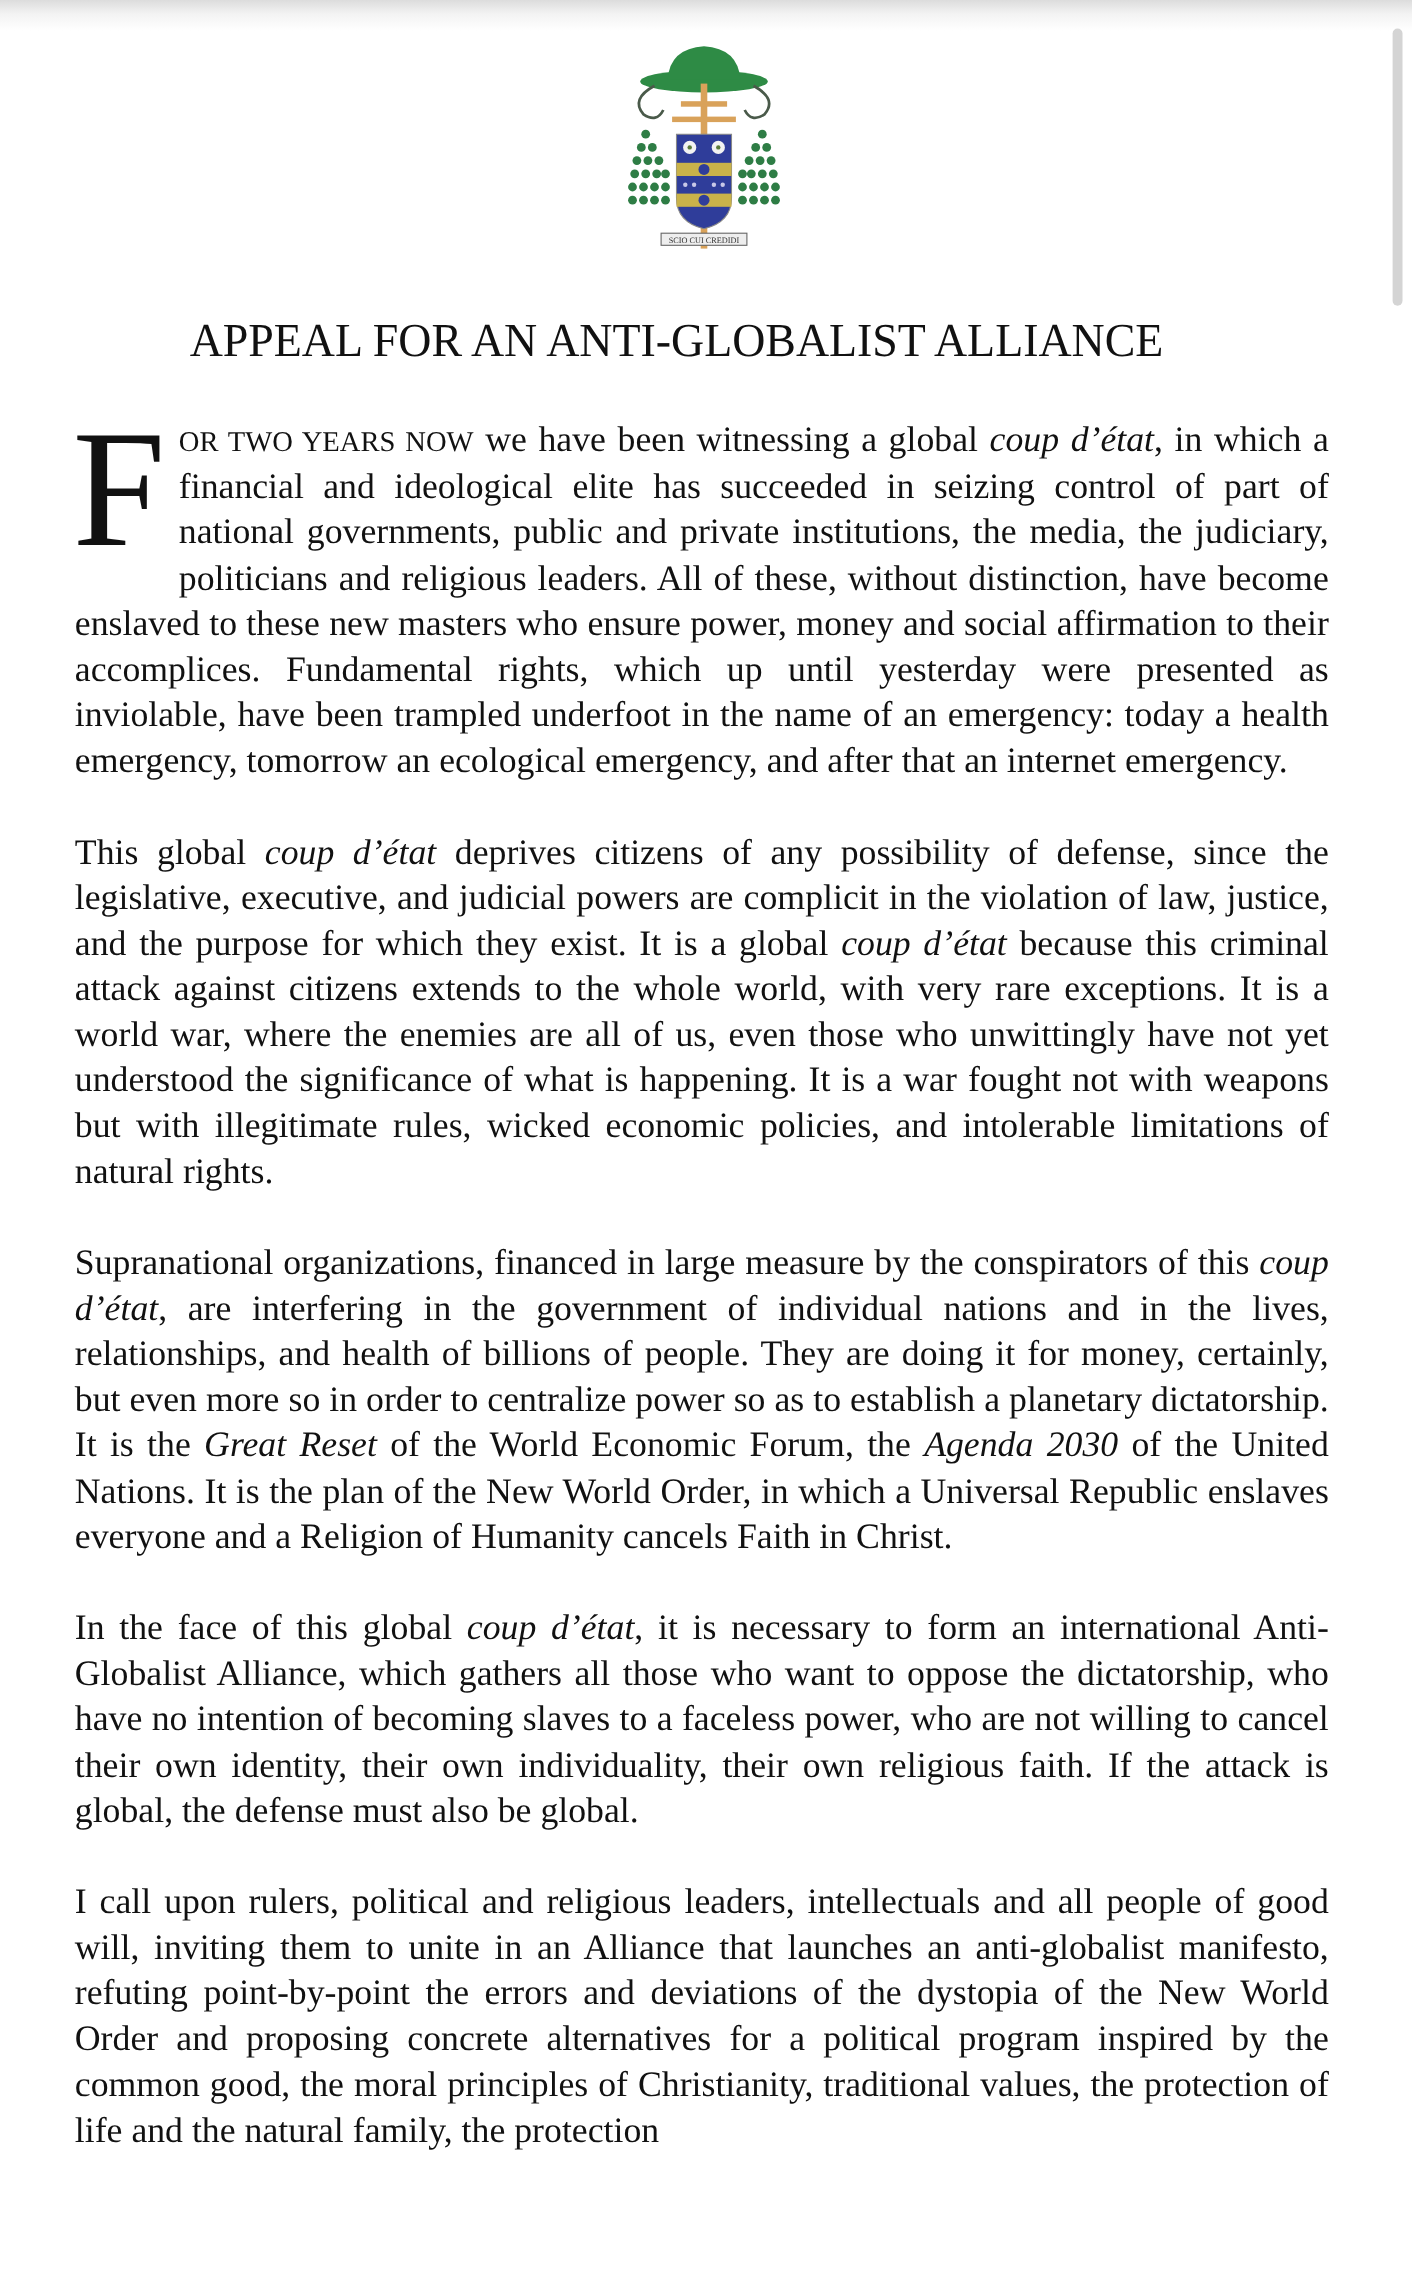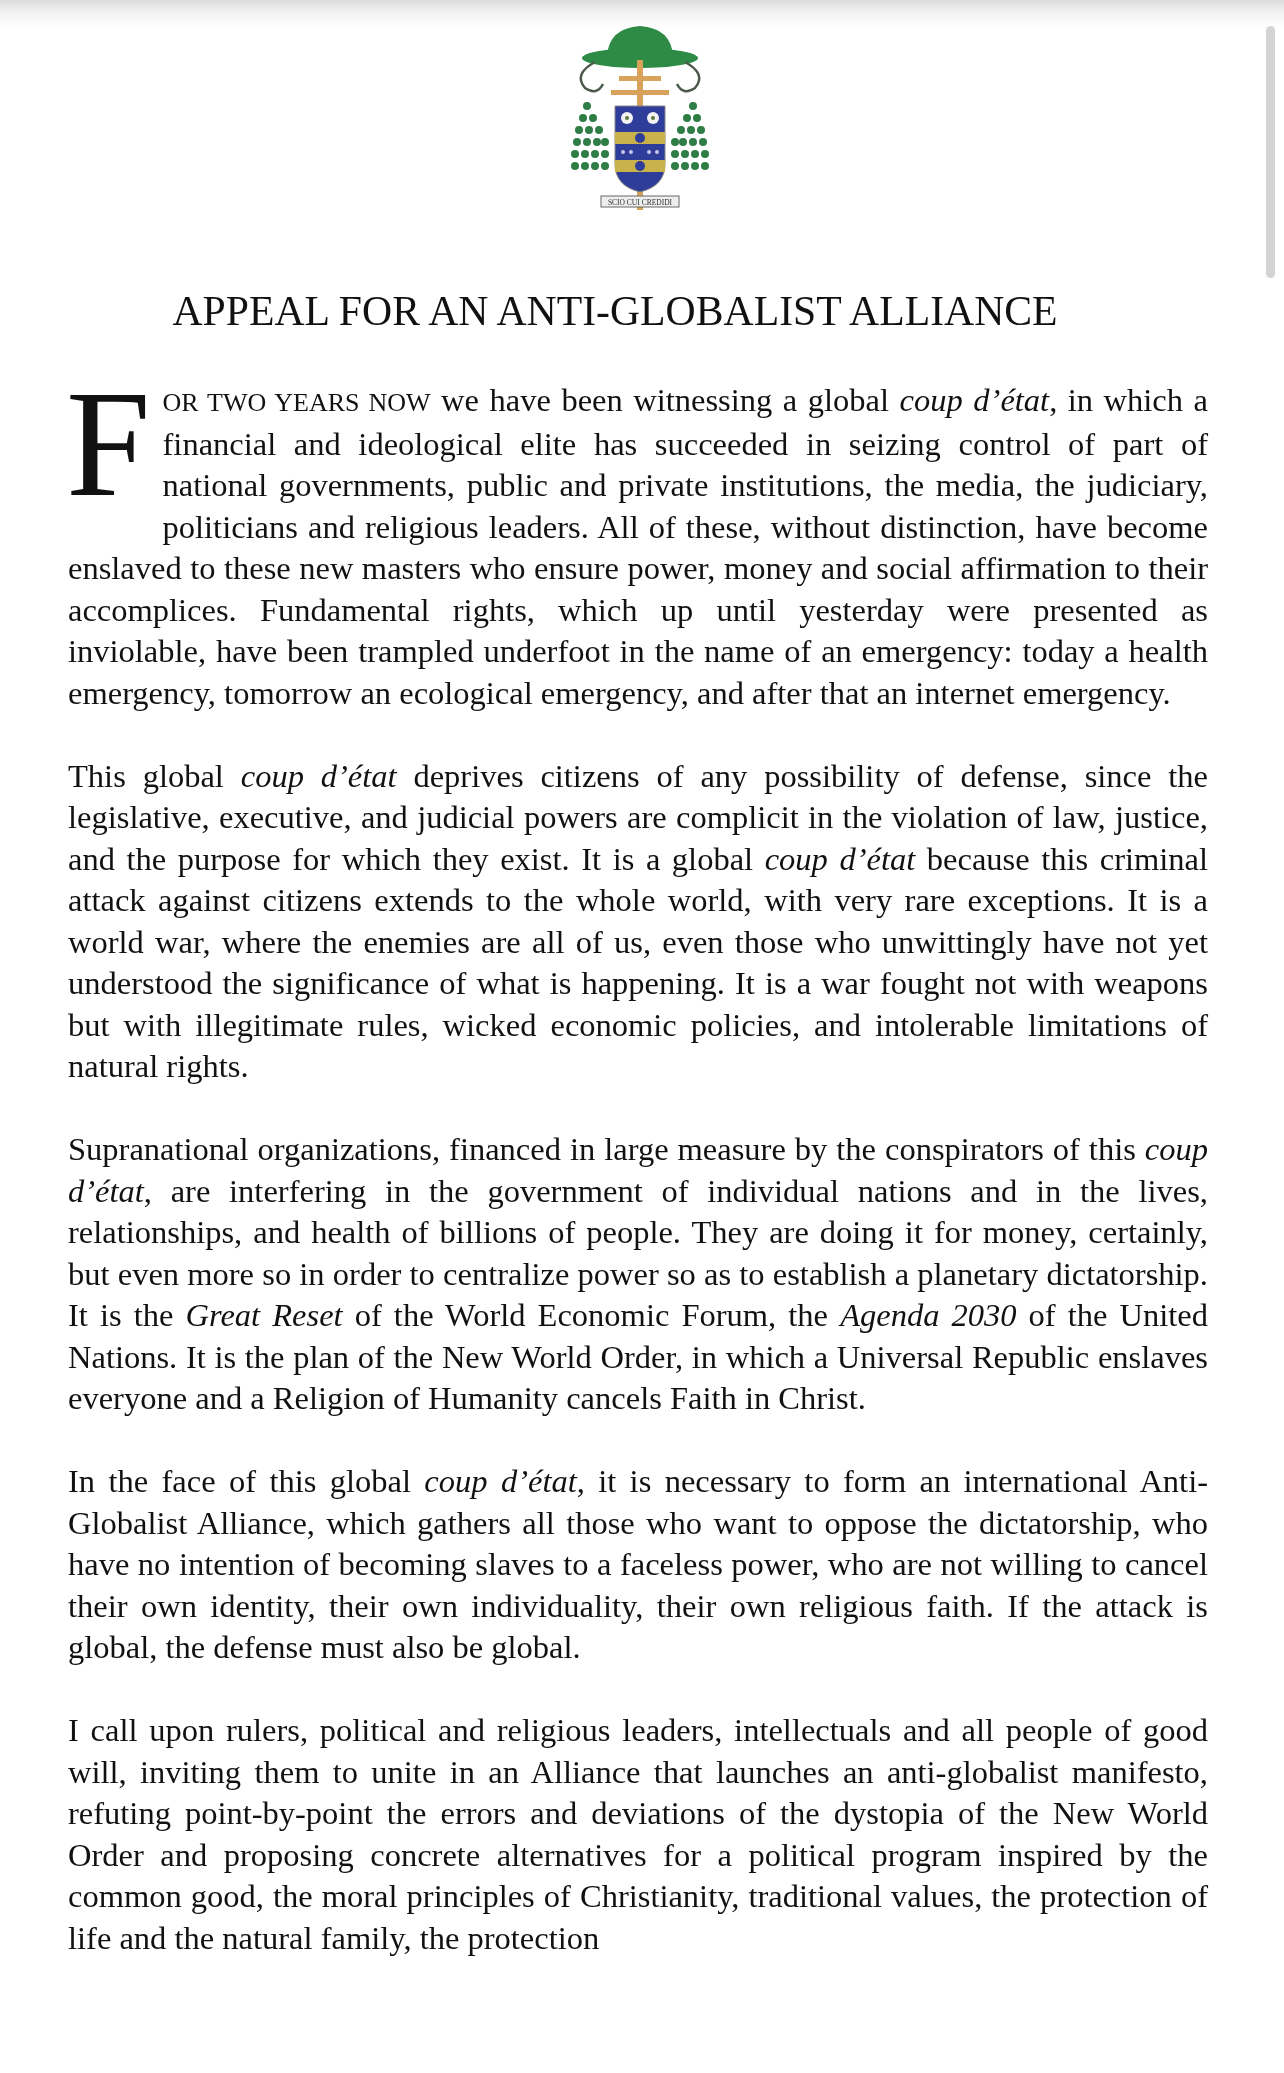--- a/index.html
+++ b/index.html
@@ -11,21 +11,21 @@
   }
   .top-shadow {
     position: absolute; left: 0; top: 0; width: 1284px; height: 28px;
     background: linear-gradient(to bottom, #dcdcdc 0%, #f3f3f3 45%, #ffffff 100%);
   }
   .scrollbar {
     position: absolute; left: 1266px; top: 26px; width: 9px; height: 252px;
     background: #d4d4d4; border-radius: 5px;
   }
   .crest {
-    position: absolute; left: 565px; top: 14px; width: 150px; height: 205px;
+    position: absolute; left: 565px; top: 30px; width: 150px; height: 205px;
   }
   .title {
     position: absolute; left: 0; width: 1230px; top: 286px;
     text-align: center; font-size: 43px; letter-spacing: 0px;
     transform: scaleX(0.97); transform-origin: center;
     white-space: nowrap;
   }
   .page {
     position: absolute; left: 68px; top: 380px; width: 1140px;
     font-size: 32.5px; line-height: 41.5px;

